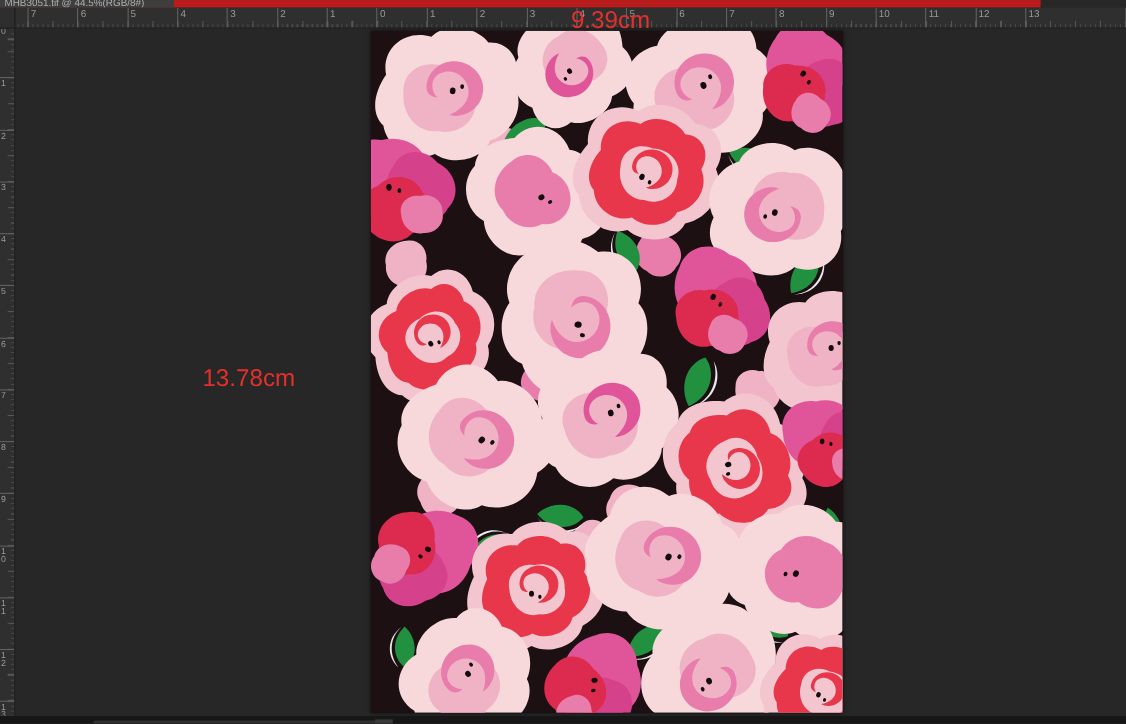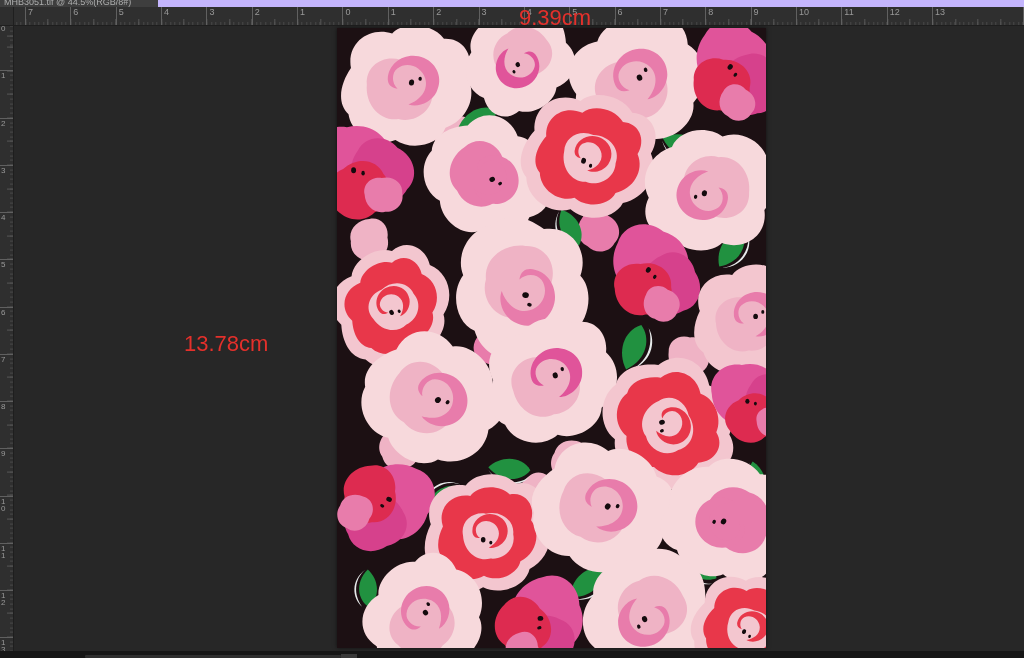--- a/index.html
+++ b/index.html
@@ -2,21 +2,21 @@
 <html><head>
 <meta charset="utf-8">
 <style>
   html,body{margin:0;padding:0;background:#272727;}
   *{box-sizing:border-box;}
   .app{
     position:relative;width:1024px;height:658px;overflow:hidden;
     background:#272727;font-family:"Liberation Sans",sans-serif;
   }
   
-  .tabbar{position:absolute;left:0;top:0;width:1024px;height:7px;background:#c4b5fd;overflow:hidden;}
+  .tabbar{position:absolute;left:0;top:0;width:946px;height:7px;background:#b91c1c;overflow:hidden;}
   .doc-tab{
     position:absolute;left:0;top:0;width:158px;height:7px;background:#3e3e3e;
     overflow:hidden;display:flex;align-items:flex-end;padding:0 4px;
   }
   .doc-tab span{
     display:block;font-size:9px;line-height:12px;color:#adaeae;white-space:nowrap;
     margin-bottom:-1px;
   }
   
   .h-ruler{

